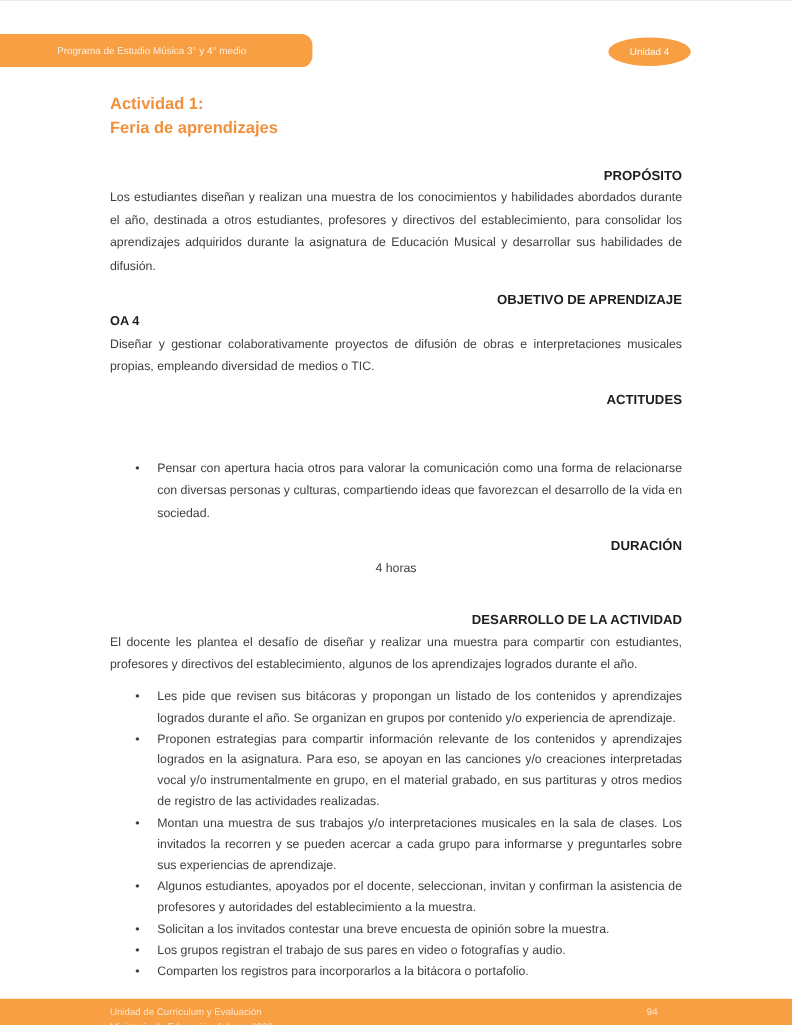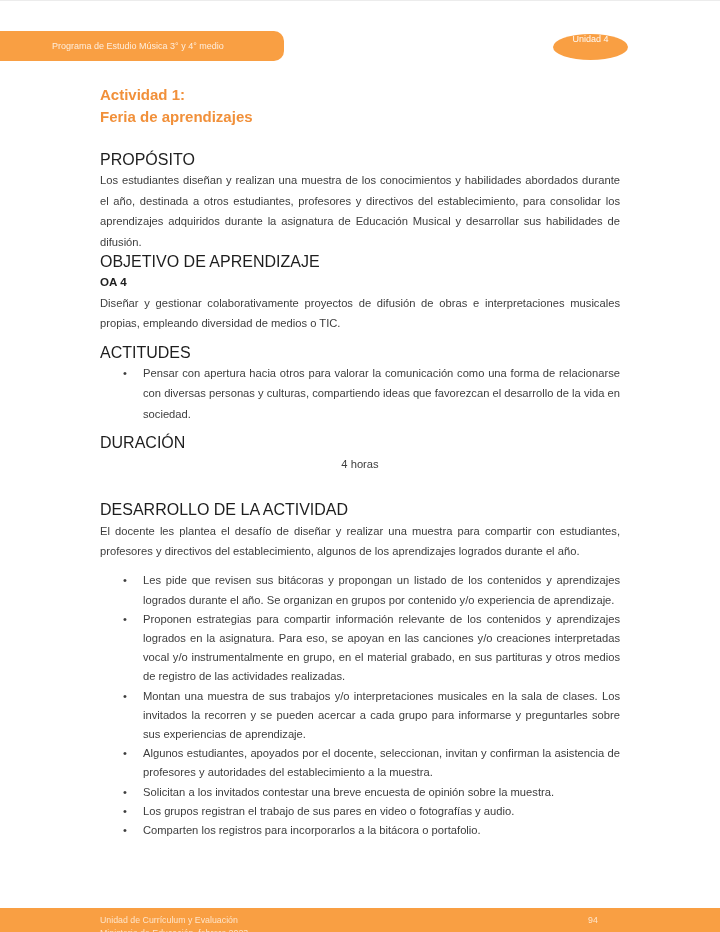--- a/index.html
+++ b/index.html
@@ -32,51 +32,52 @@
   }
   .header-bar span{
     font-size:9px;color:rgba(255,255,255,0.82);
     white-space:nowrap;
   }
   .unit-pill{
     position:absolute;top:34px;left:553px;
     width:75px;height:26px;
     background:var(--accent);
     border-radius:50%;
-    display:flex;align-items:flex-start;justify-content:center;
+    display:flex;align-items:center;justify-content:center;
   }
   .unit-pill span{
     font-size:9px;color:rgba(255,255,255,0.94);
   }
   
   .content{
     position:absolute;top:84px;left:100px;width:520px;
     font-size:11.2px;line-height:20.4px;color:var(--body-text);
   }
   .activity-title{
     font-size:15px;line-height:22px;font-weight:bold;
     color:var(--title-color);
     margin-bottom:22px;
   }
   .activity-title span{display:block;}
   h2{
-    font-size:16px;line-height:20.4px;font-weight:normal;
+    font-size:12px;line-height:20.4px;font-weight:bold;
     color:var(--heading-text);
+    text-align:right;
   }
   .oa-code{
     font-size:11.6px;line-height:20.4px;font-weight:bold;
     color:var(--heading-text);
   }
   p{color:var(--body-text);text-align:center;}
   .just{text-align:justify;}
-  section.sec-objetivo{}
+  section.sec-objetivo{margin-top:10px;}
   section.sec-actitudes{margin-top:9px;}
   section.sec-duracion{margin-top:9px;}
   section.sec-desarrollo{margin-top:26px;}
-  ul{list-style:none;}
+  ul{list-style:none;margin-top:43px;}
   li{
     position:relative;
     padding-left:43px;
   }
   li::before{
     content:"\2022";
     position:absolute;left:23px;top:0;
     color:var(--body-text);
   }
   .dev-list{margin-top:10px;}

